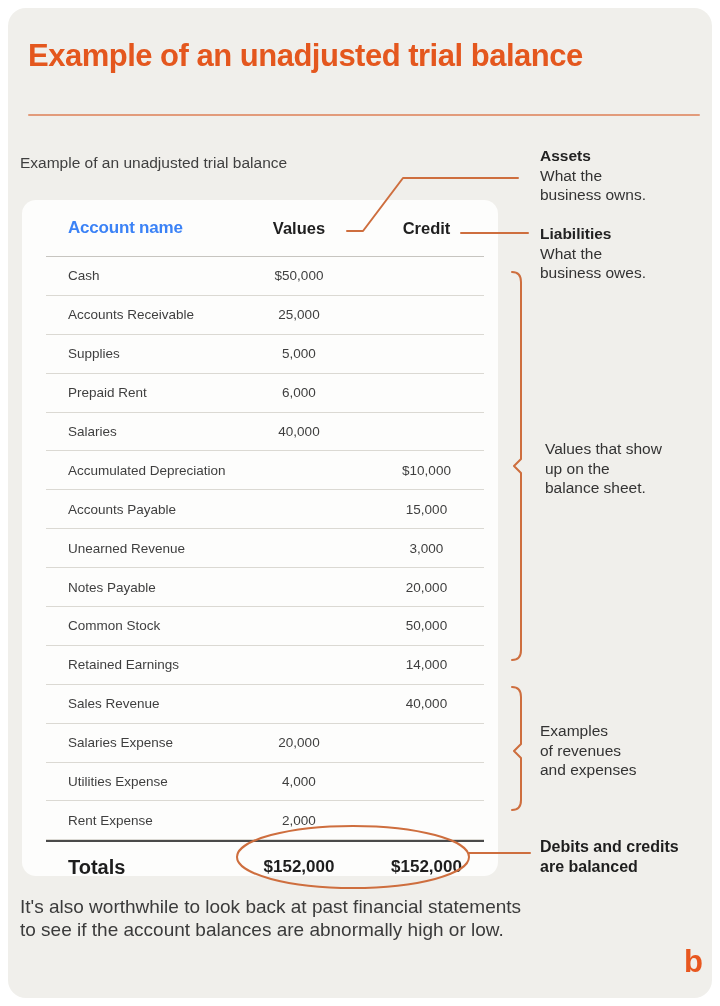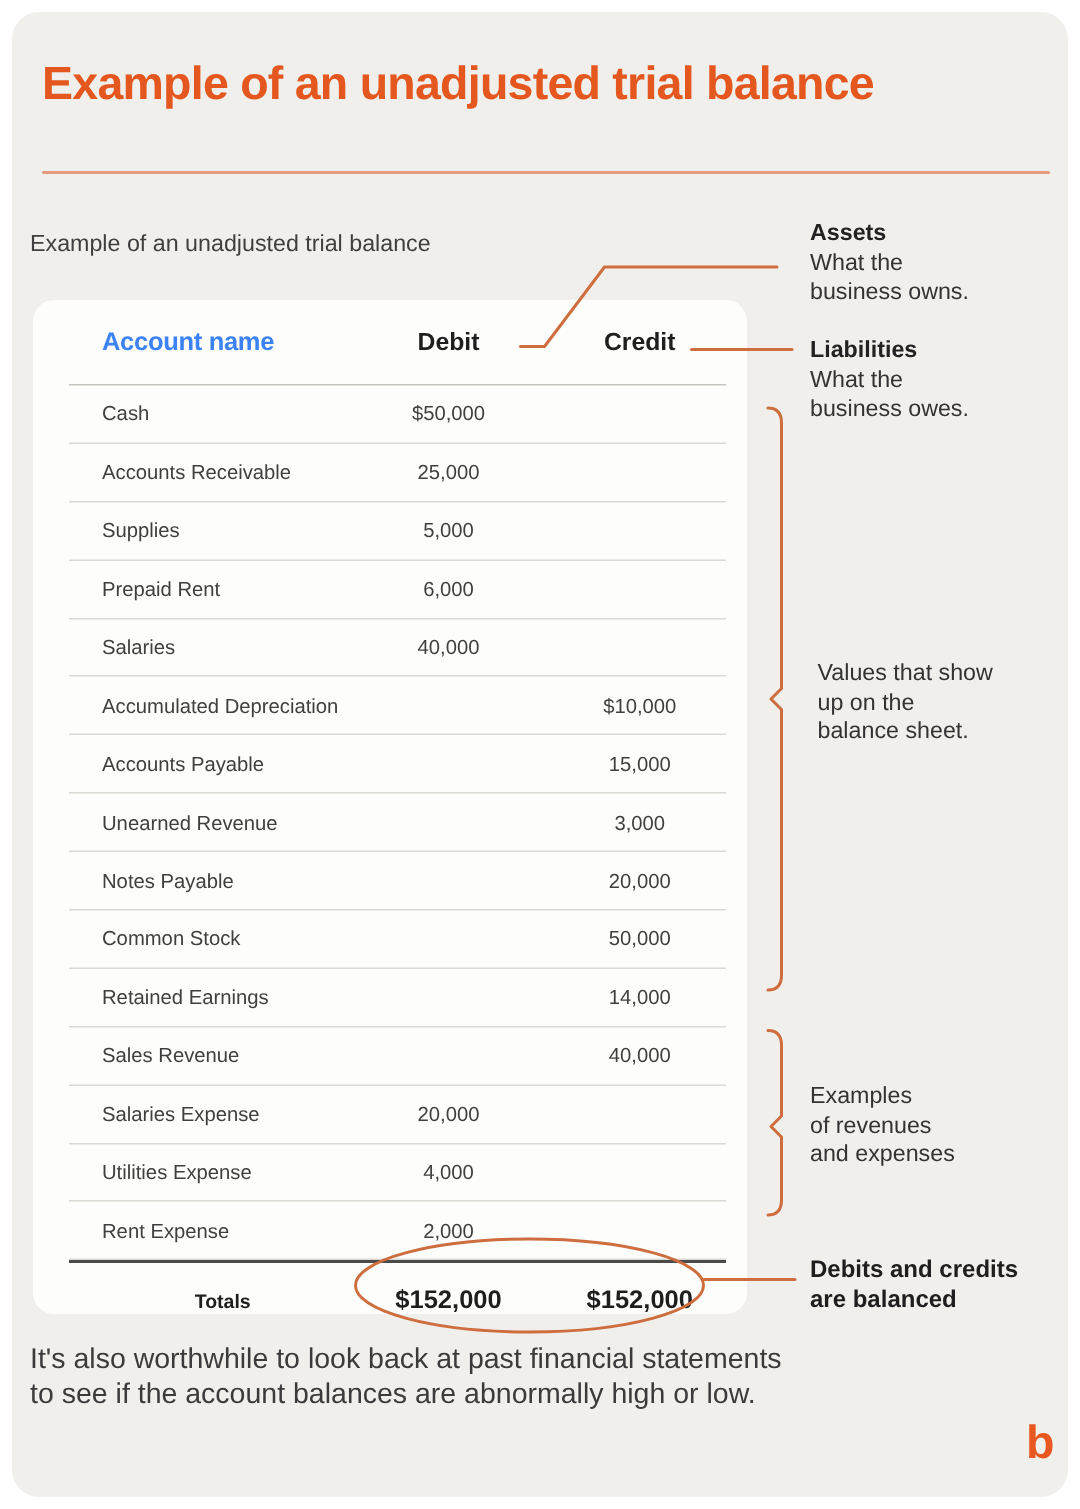--- a/index.html
+++ b/index.html
@@ -14,21 +14,21 @@
   .thead{display:flex;align-items:center;height:56px;margin:0 14px 0 24px;border-bottom:1px solid #C7C5C0;}
   .thead .h-name{flex:1;padding-left:22px;font-size:17px;font-weight:700;color:#3b82f6;letter-spacing:-0.2px;}
   .thead .h-debit{width:140px;text-align:center;font-size:16.5px;font-weight:600;color:#1F1F1F;}
   .thead .h-credit{width:115px;text-align:center;font-size:16.5px;font-weight:600;color:#1F1F1F;}
   .row{display:flex;align-items:center;height:37.9px;margin:0 14px 0 24px;border-bottom:1px solid #DBD9D3;}
   .cell{font-size:13.5px;color:#3F3F3F;}
   .cell.name{flex:1;padding-left:22px;}
   .cell.debit{width:140px;text-align:center;}
   .cell.credit{width:115px;text-align:center;}
   .totals-row{display:flex;align-items:center;height:50px;margin:0 14px 0 24px;border-top:2px solid #4A4A4A;}
-  .totals-row .t-label{flex:1;padding-left:22px;font-size:13px;font-weight:700;color:#1E1E1E;text-align:center;}
+  .totals-row .t-label{flex:1;padding-left:22px;font-size:20px;font-weight:700;color:#1E1E1E;}
   .totals-row .t-debit{width:140px;text-align:center;font-size:17px;font-weight:700;color:#1E1E1E;}
   .totals-row .t-credit{width:115px;text-align:center;font-size:17px;font-weight:700;color:#1E1E1E;}
   .overlay{position:absolute;left:0;top:0;width:720px;height:1006px;pointer-events:none;}
   .note{position:absolute;font-size:15.5px;line-height:19.5px;color:#333333;}
   .note .nt{font-weight:700;color:#222222;}
   .note.bold-note{font-weight:700;color:#1E1E1E;font-size:16px;line-height:20px;}
   .footer-note{position:absolute;left:20px;top:895px;font-size:19px;line-height:23px;color:#3B3B3B;}
   .brand-logo{position:absolute;left:684px;top:944px;font-size:31px;font-weight:800;color:#E8571F;}
 </style>
 </head>
@@ -37,21 +37,21 @@
 <div class="canvas">
   <div class="panel"></div>
 
   <div class="page-title">Example of an unadjusted trial balance</div>
   <div class="title-rule"></div>
   <div class="subtitle">Example of an unadjusted trial balance</div>
 
   <div class="card">
     <div class="thead">
       <div class="h-name">Account name</div>
-      <div class="h-debit">Debit</div>
+      <div class="h-debit">Values</div>
       <div class="h-credit">Credit</div>
     </div>
     <div>
         <div class="row">
           <div class="cell name">Cash</div>
           <div class="cell debit">$50,000</div>
           <div class="cell credit"></div>
         </div>
         <div class="row">
           <div class="cell name">Accounts Receivable</div>

